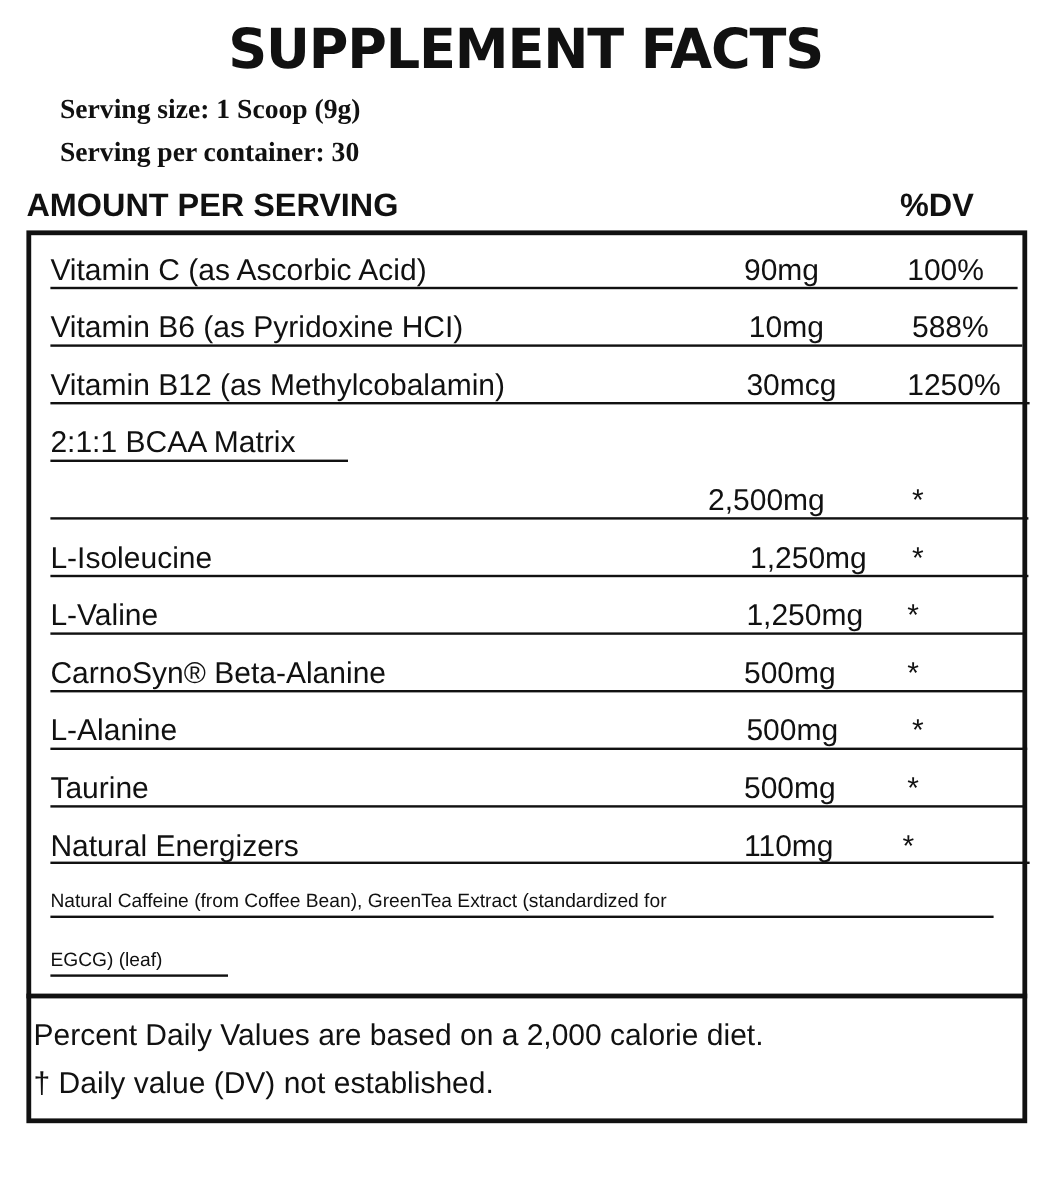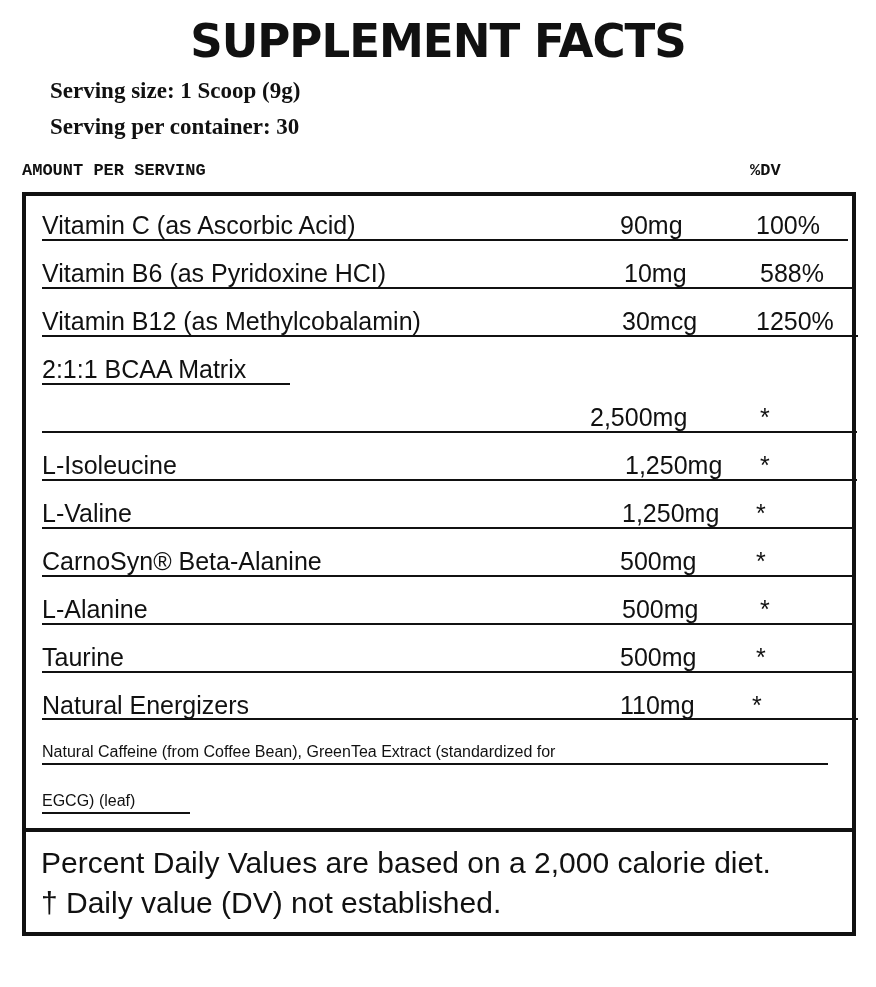--- a/index.html
+++ b/index.html
@@ -1,27 +1,27 @@
 <!DOCTYPE html>
 <html><head>
 <meta charset="utf-8">
 <style>
   html, body { margin:0; padding:0; background:#ffffff; }
   body { width:876px; height:987px; position:relative; overflow:hidden; color:#111; font-family:"Liberation Sans", sans-serif; }
   .title { position:absolute; left:0; width:876px; top:14px; text-align:center; font-family:"DejaVu Sans", sans-serif; font-weight:bold; font-size:46px; letter-spacing:-1px; transform:scaleX(0.98); line-height:54px; }
   .serving { position:absolute; left:26px; font-family:Liberation Serif, serif; font-weight:bold; font-size:23px; line-height:28px;margin-left:24px; }
-  .hdr { position:absolute; top:158px; font-family:Liberation Mono, monospace; font-weight:bold; font-size:17px; line-height:26px; }
+  .hdr { position:absolute; top:158px; font-family:Liberation Sans, sans-serif; font-weight:bold; font-size:27px; line-height:26px; }
   .box { position:absolute; left:22px; top:192px; width:826px; height:736px; border:4px solid #111; }
   .divider { position:absolute; left:22px; top:828px; width:834px; height:4px; background:#111; }
   .row { position:absolute; left:42px; height:48px; font-size:25px; line-height:26px; }
   .row .name, .row .amt, .row .dv { position:absolute; top:14px; white-space:nowrap; }
   .row .name { left:0; }
   .uline { position:absolute; left:42px; height:2px; background:#111; }
   .note { position:absolute; left:42px; font-size:16px; line-height:24px; white-space:nowrap; }
-  .foot { position:absolute; left:41px; font-size:30px; line-height:30px; white-space:nowrap; }
+  .foot { position:absolute; left:28px; font-size:25px; line-height:30px; white-space:nowrap; }
 </style>
 </head>
 <body>
 
 <div class="title">SUPPLEMENT FACTS</div>
 <div class="serving" style="top:77px">Serving size: 1 Scoop (9g)</div>
 <div class="serving" style="top:113px">Serving per container: 30</div>
 <div class="hdr" style="left:22px">AMOUNT PER SERVING</div>
 <div class="hdr" style="left:750px">%DV</div>
 

